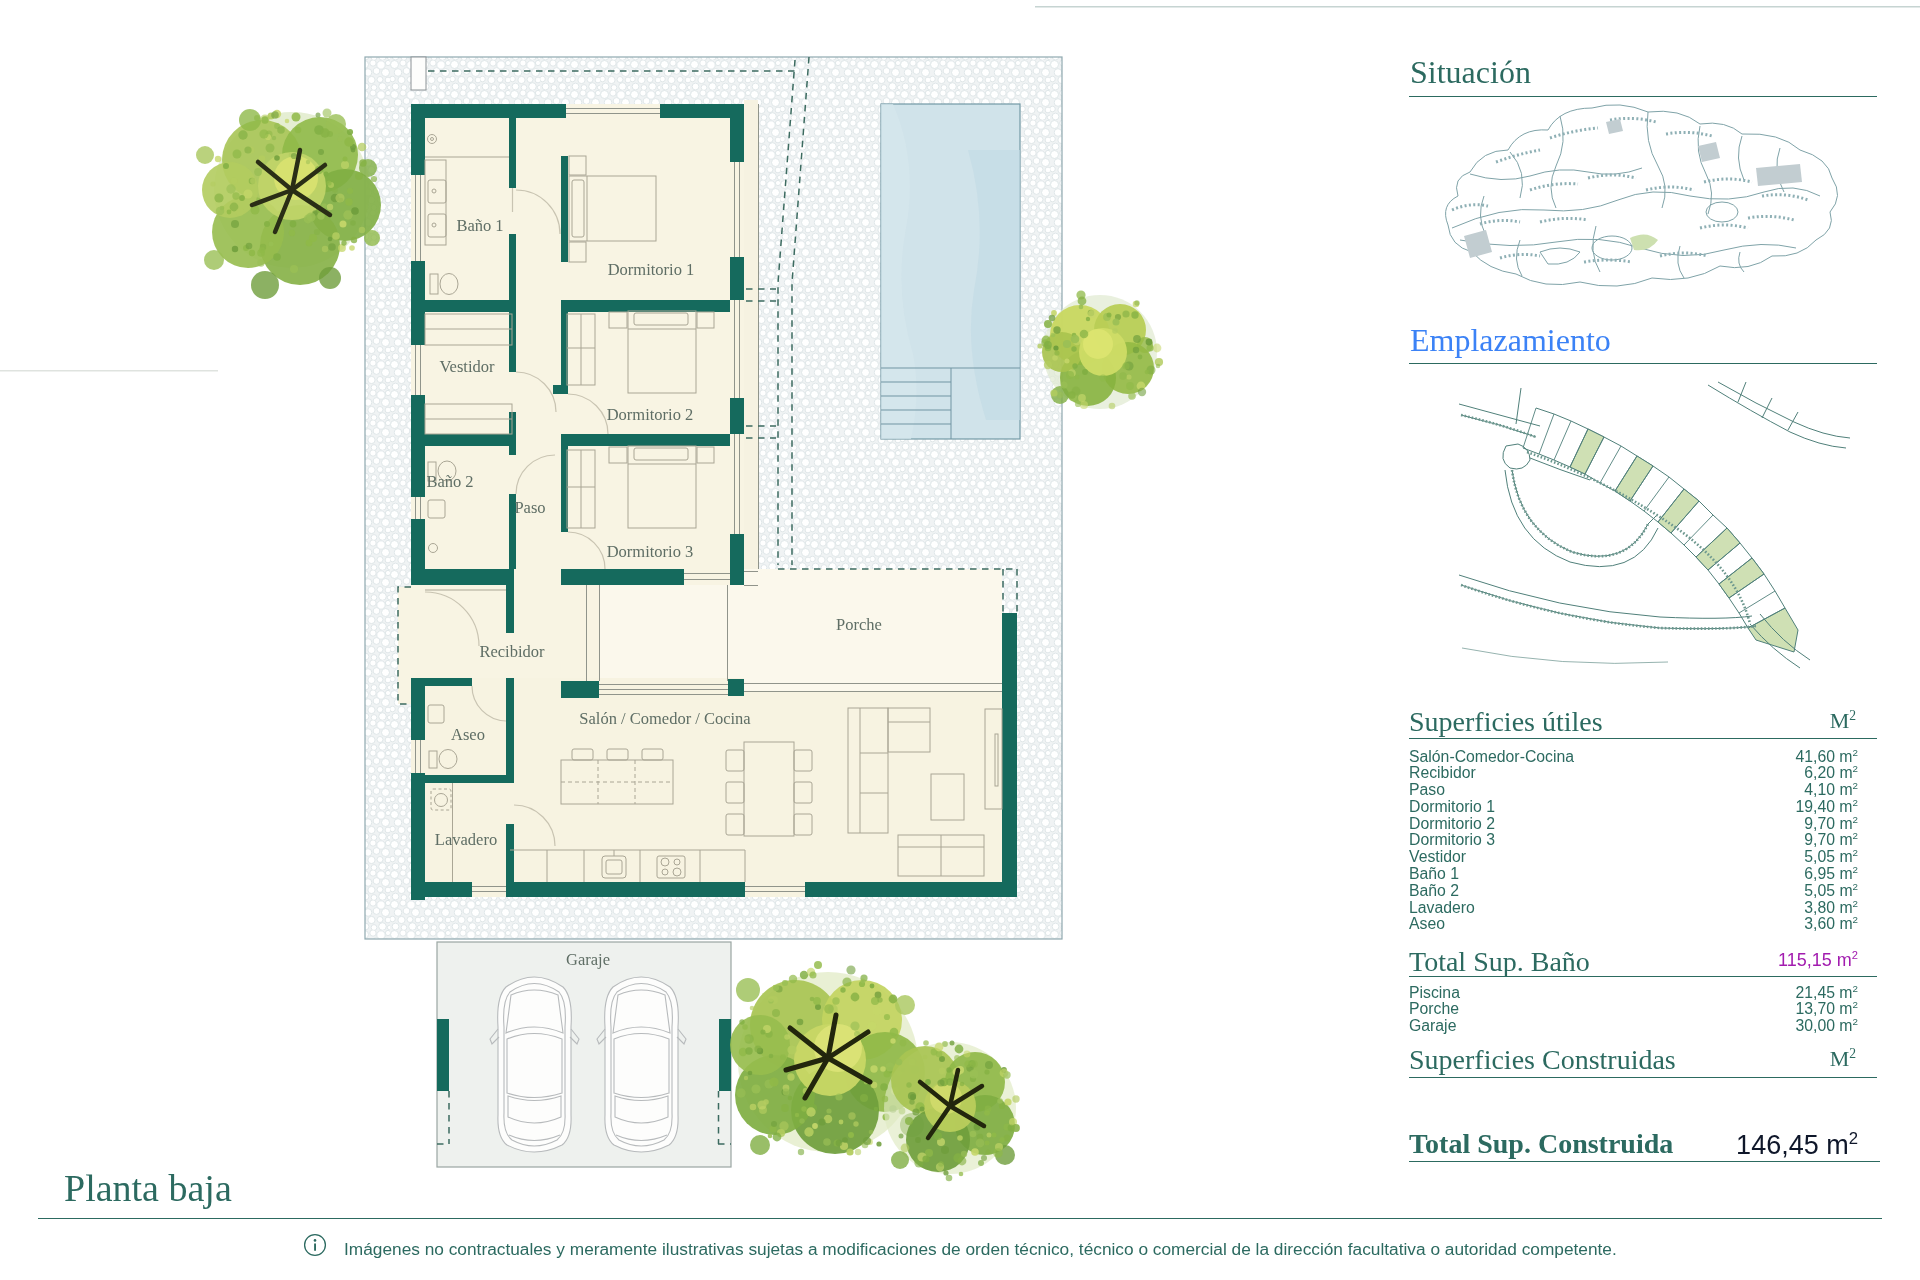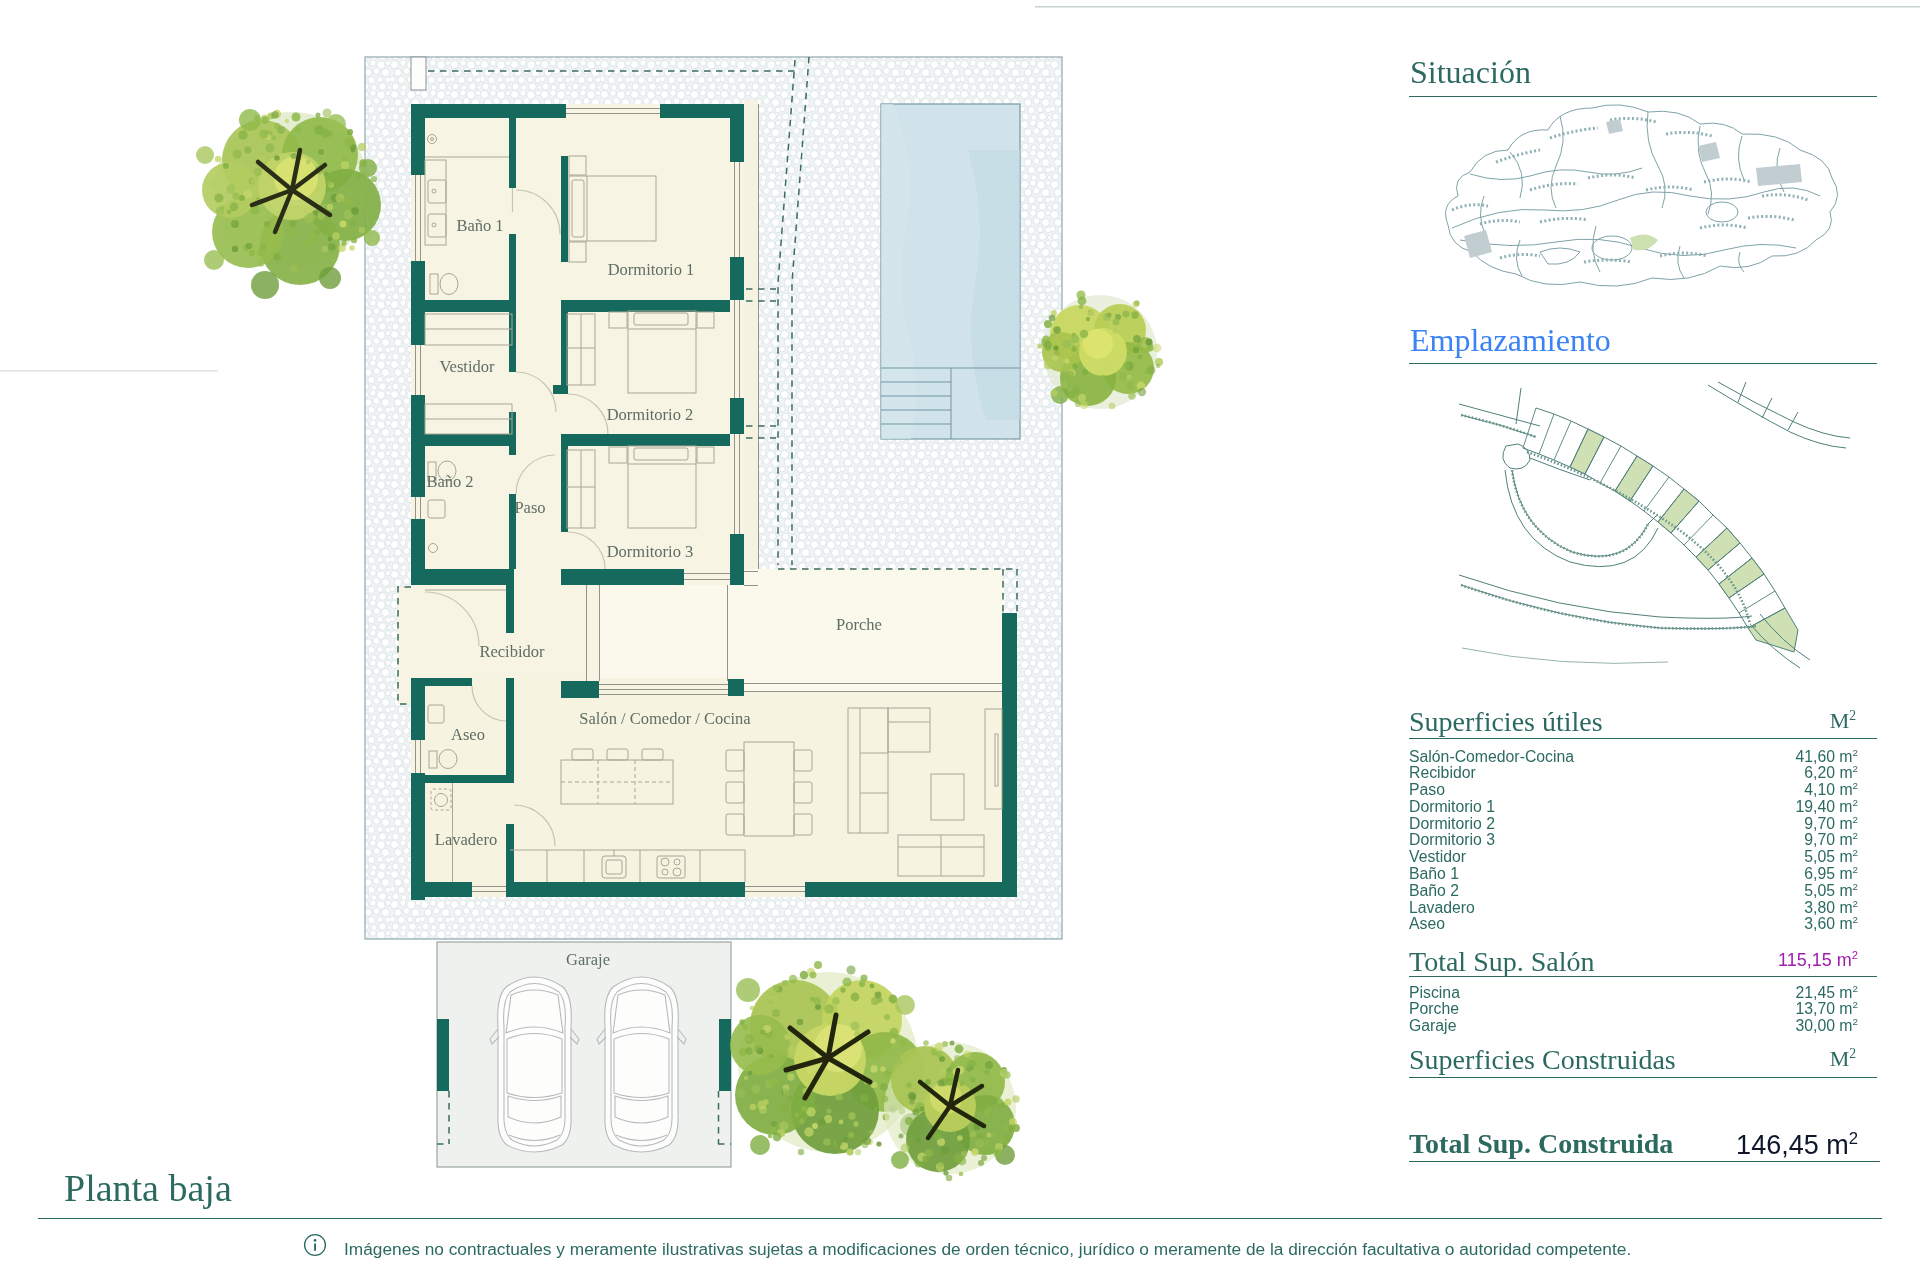--- a/index.html
+++ b/index.html
@@ -1100,21 +1100,21 @@
   <div class="row">
         <span>Lavadero</span>
         <span>3,80 m<sup>2</sup></span>
       </div>
   <div class="row">
         <span>Aseo</span>
         <span>3,60 m<sup>2</sup></span>
       </div>
 </div>
 
-<div class="abs ser" style="left:1409px;top:946px;font-size:28px;color:#2c6a60;">Total Sup. Salón</div>
+<div class="abs ser" style="left:1409px;top:946px;font-size:28px;color:#2c6a60;">Total Sup. Baño</div>
 
 <div class="abs" style="left:1610px;top:950px;width:248px;font-size:18px;text-align:right;color:#a21caf;">115,15 m<sup>2</sup></div>
 
 <div class="hline" style="left:1409px;top:975.5px;width:468px;"></div>
 
 <div class="abs" style="left:1409px;top:984.5px;width:449px;">
   <div class="row">
         <span>Piscina</span>
         <span>21,45 m<sup>2</sup></span>
       </div>
@@ -1144,15 +1144,15 @@
 <div class="abs ser" style="left:64px;top:1166px;font-size:38px;color:#2c6a60;text-align:center;">Planta baja</div>
 
 <div class="hline" style="left:38px;top:1218px;width:1844px;background:#2c6a60;"></div>
 
 <svg class="abs" style="left:303px;top:1233px;" width="24" height="24" viewBox="0 0 24 24">
   <circle cx="12" cy="12" r="10.4" fill="none" stroke="#2c6a60" stroke-width="1.3"></circle>
   <circle cx="12" cy="7.4" r="1.3" fill="#2c6a60"></circle>
   <rect x="11.1" y="10.2" width="1.9" height="7.8" rx="0.95" fill="#2c6a60"></rect>
 </svg>
 
-<div class="abs" style="left:344px;top:1239px;font-size:17.3px;color:#2c6a60;">Imágenes no contractuales y meramente ilustrativas sujetas a modificaciones de orden técnico, jurídico o meramente de la dirección facultativa o autoridad competente.</div>
+<div class="abs" style="left:344px;top:1239px;font-size:17.3px;color:#2c6a60;">Imágenes no contractuales y meramente ilustrativas sujetas a modificaciones de orden técnico, técnico o comercial de la dirección facultativa o autoridad competente.</div>
 
 </div>
 
 </body></html>

